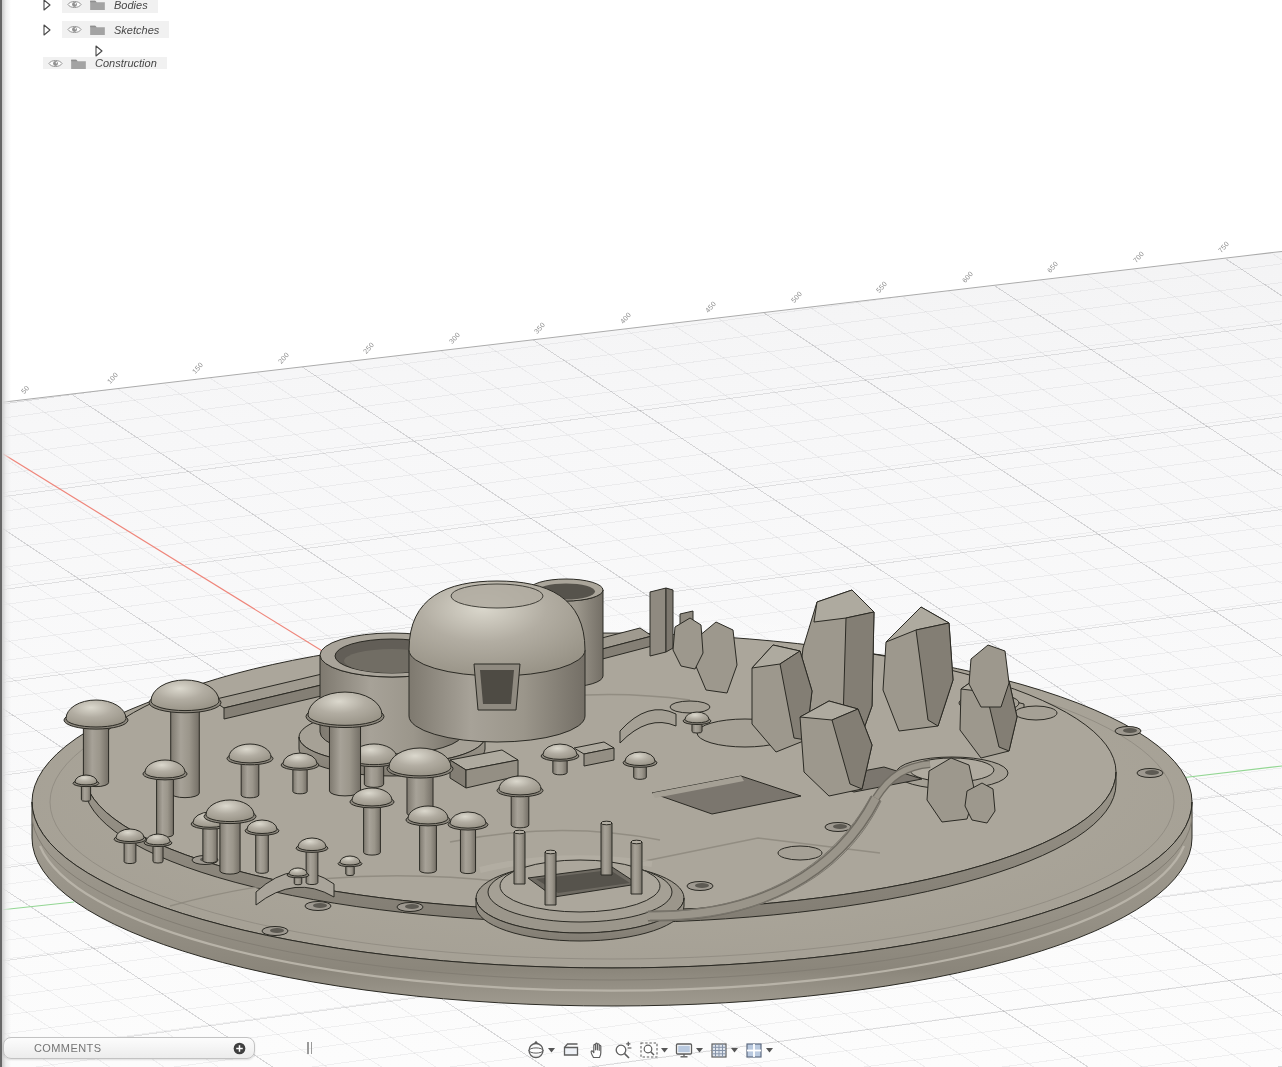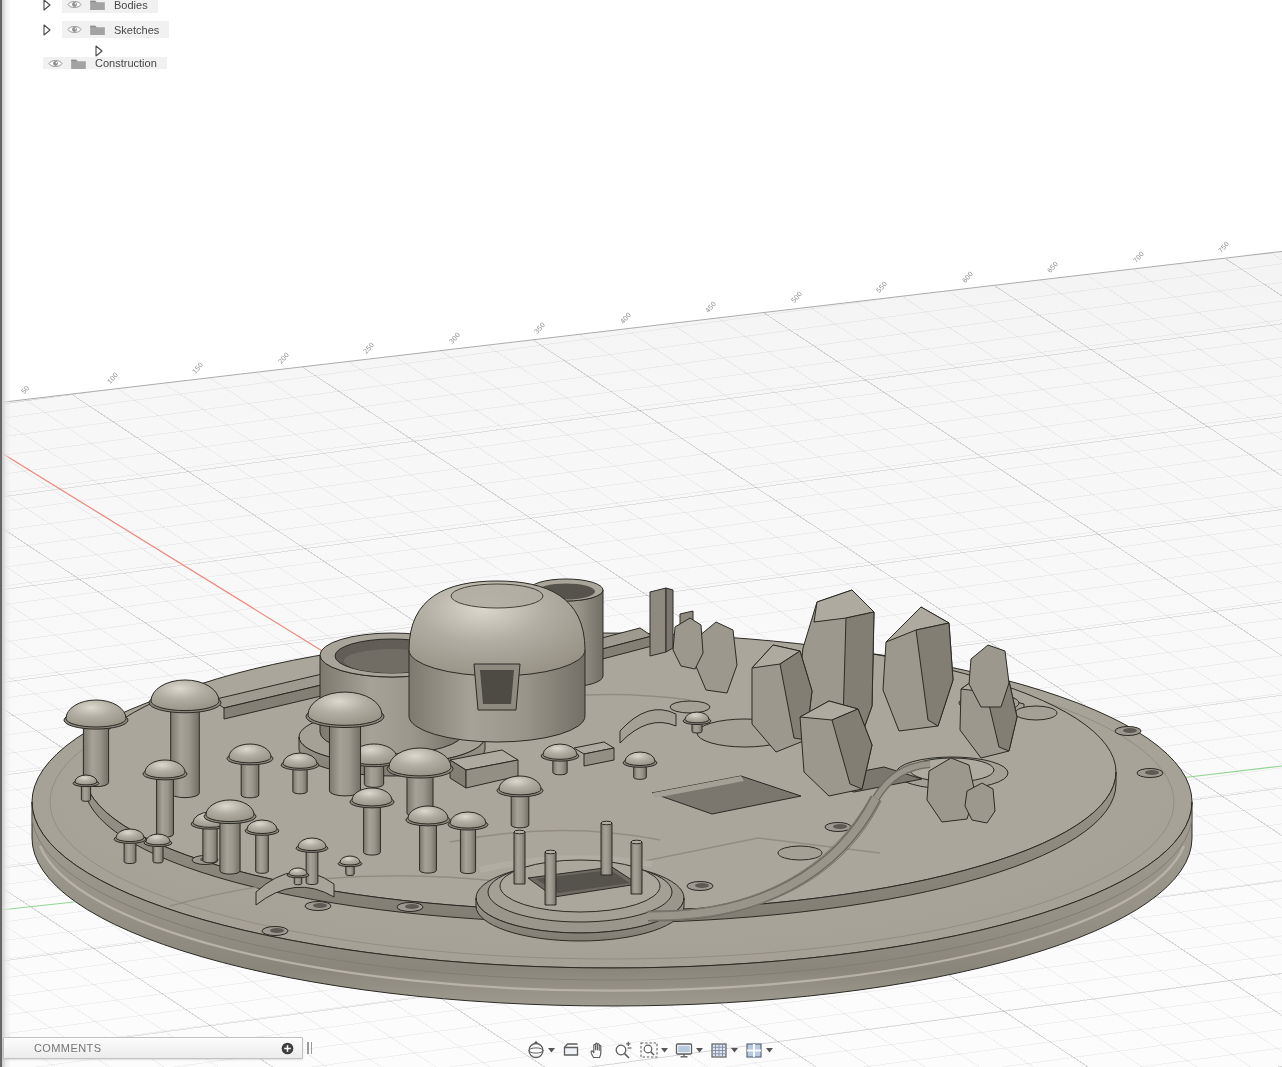--- a/index.html
+++ b/index.html
@@ -40,24 +40,24 @@
   .left-strip{
     position:absolute;left:0;top:0;width:11px;height:1067px;pointer-events:none;
     background:linear-gradient(to right,#666 0,#666 1.5px,#cfcfcf 2.5px,rgba(232,232,232,.65) 6px,rgba(240,240,240,0) 11px);
   }
   
   #browser{position:absolute;left:0;top:0;}
   .brow{position:absolute;display:flex;align-items:center;height:17px;}
   .brow .tri{width:9px;margin-right:10px;display:flex;align-items:center;}
   .brow .bg{display:flex;align-items:center;background:#f1f1f1;height:17px;padding:0 10px 0 5px;}
   .brow .bg .fold{margin:0 9px 0 8px;display:flex;}
-  .brow .lbl{font-size:11px;color:#474747;}
+  .brow .lbl{font-size:11px;color:#474747;font-style:italic;}
   
   .comments{
-    position:absolute;left:3px;top:1037px;width:300px;height:22px;border:1px solid #c2c2c2;border-radius:1px;
+    position:absolute;left:3px;top:1037px;width:252px;height:22px;border:1px solid #c2c2c2;border-radius:8px;
     background:linear-gradient(180deg,#fcfcfc,#ececec);display:flex;align-items:center;
     box-shadow:0 1px 2px rgba(0,0,0,.12);box-sizing:border-box;
   }
   .comments .clbl{font-size:11px;color:#757575;letter-spacing:.4px;margin-left:30px;flex:1;}
   .comments .plus{display:flex;margin-right:8px;cursor:pointer;}
   .handle{position:absolute;left:307px;top:1042px;display:flex;gap:2px;}
   .handle i{display:block;width:1.5px;height:12px;background:#9a9a9a;}
   
   #navbar{position:absolute;left:524px;top:1038px;display:flex;align-items:center;gap:2px;}
   .tool{display:flex;align-items:center;border:none;background:transparent;padding:2px;cursor:pointer;}

